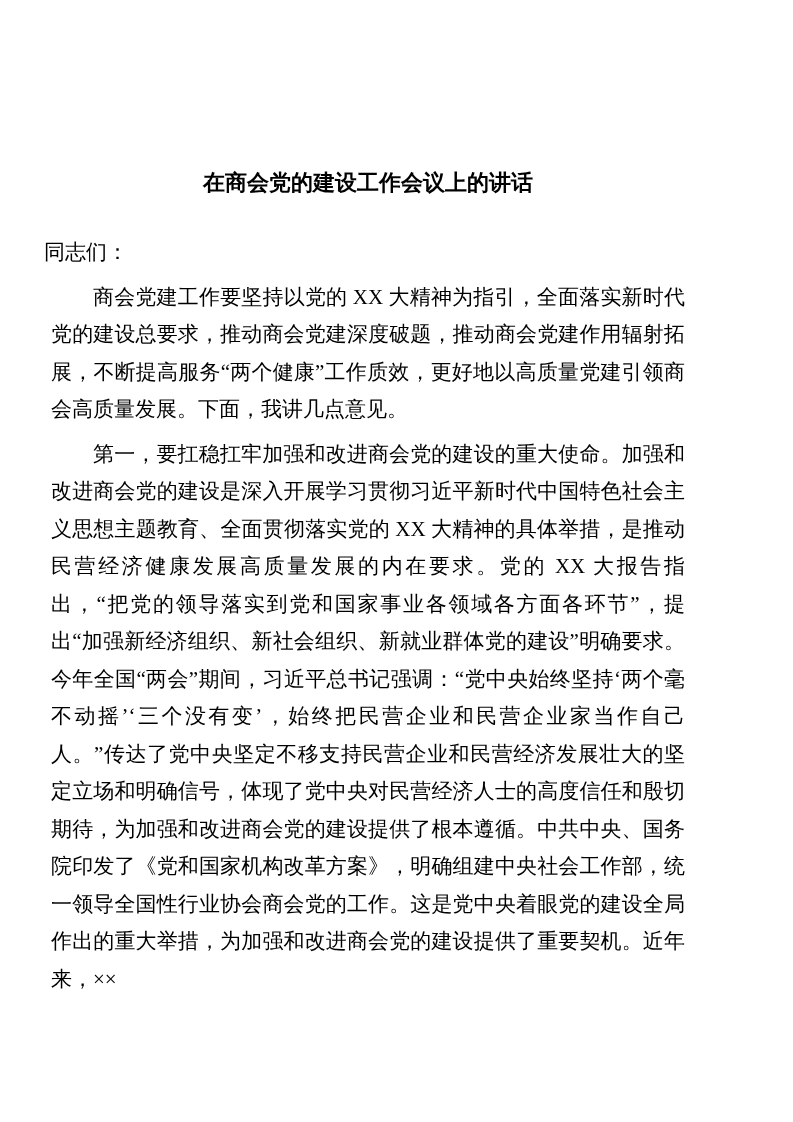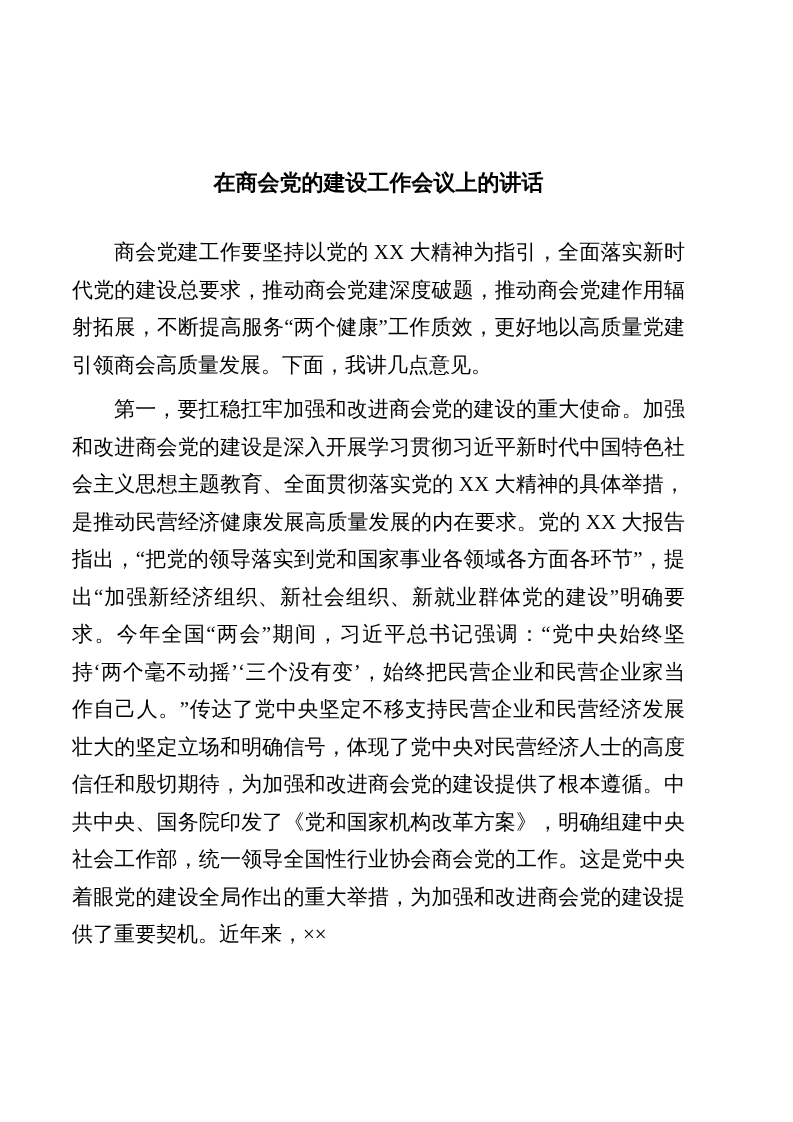--- a/index.html
+++ b/index.html
@@ -14,21 +14,21 @@
   .page {
     position: relative;
     width: 793px;
     height: 1122px;
     background: #ffffff;
     overflow: hidden;
     box-sizing: border-box;
   }
   .content {
     box-sizing: border-box;
-    padding: 168px 101px 0 65px;
+    padding: 168px 101px 0 44px;
   }
   .doc-title {
     margin: 0 0 36px 0;
     text-align: center;
     font-size: 22px;
     font-weight: bold;
     line-height: 30px;
     letter-spacing: 0;
   }
   .salutation {
@@ -46,16 +46,17 @@
     text-align-last: left;
     text-indent: 2em;
   }
 </style>
 </head>
 <body>
 
 <div class="page">
   <div class="content">
     <h1 class="doc-title">在商会党的建设工作会议上的讲话</h1>
+    <p class="salutation">同志们：</p>
     <p class="para">商会党建工作要坚持以党的 XX 大精神为指引，全面落实新时代党的建设总要求，推动商会党建深度破题，推动商会党建作用辐射拓展，不断提高服务“两个健康”工作质效，更好地以高质量党建引领商会高质量发展。下面，我讲几点意见。</p>
     <p class="para">第一，要扛稳扛牢加强和改进商会党的建设的重大使命。加强和改进商会党的建设是深入开展学习贯彻习近平新时代中国特色社会主义思想主题教育、全面贯彻落实党的 XX 大精神的具体举措，是推动民营经济健康发展高质量发展的内在要求。党的 XX 大报告指出，“把党的领导落实到党和国家事业各领域各方面各环节”，提出“加强新经济组织、新社会组织、新就业群体党的建设”明确要求。今年全国“两会”期间，习近平总书记强调：“党中央始终坚持‘两个毫不动摇’‘三个没有变’，始终把民营企业和民营企业家当作自己人。”传达了党中央坚定不移支持民营企业和民营经济发展壮大的坚定立场和明确信号，体现了党中央对民营经济人士的高度信任和殷切期待，为加强和改进商会党的建设提供了根本遵循。中共中央、国务院印发了《党和国家机构改革方案》，明确组建中央社会工作部，统一领导全国性行业协会商会党的工作。这是党中央着眼党的建设全局作出的重大举措，为加强和改进商会党的建设提供了重要契机。近年来，××</p>
   </div>
 </div>
 
 </body></html>

